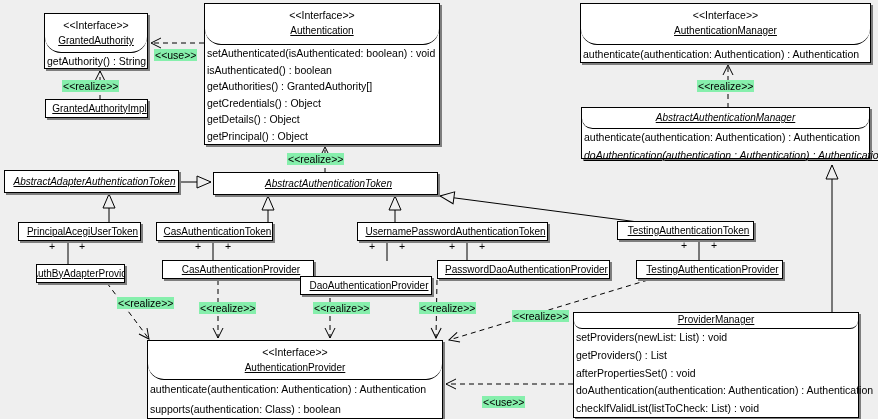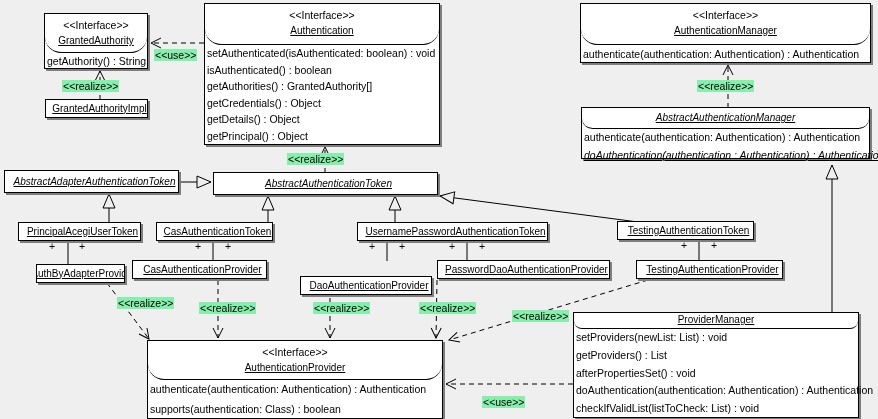--- a/index.html
+++ b/index.html
@@ -133,21 +133,21 @@
   <div class="uml-box simple" style="left:156px;top:222px;width:117px;height:19px">
     <span class="cname">CasAuthenticationToken</span>
   </div>
   <div class="uml-box simple" style="left:617px;top:221px;width:137px;height:19px">
     <span class="cname">TestingAuthenticationToken</span>
   </div>
 
   <div class="uml-box simple" style="left:36px;top:264px;width:89px;height:19px">
     <span class="cname">AuthByAdapterProvider</span>
   </div>
-  <div class="uml-box simple" style="left:132px;top:260px;width:135px;height:19px">
+  <div class="uml-box simple" style="left:162px;top:260px;width:152px;height:19px">
     <span class="cname">CasAuthenticationProvider</span>
   </div>
   <div class="uml-box simple" style="left:300px;top:276px;width:132px;height:19px">
     <span class="cname">DaoAuthenticationProvider</span>
   </div>
   <div class="uml-box simple" style="left:437px;top:260px;width:173px;height:19px">
     <span class="cname">PasswordDaoAuthenticationProvider</span>
   </div>
   <div class="uml-box simple" style="left:636px;top:260px;width:147px;height:19px">
     <span class="cname">TestingAuthenticationProvider</span>

